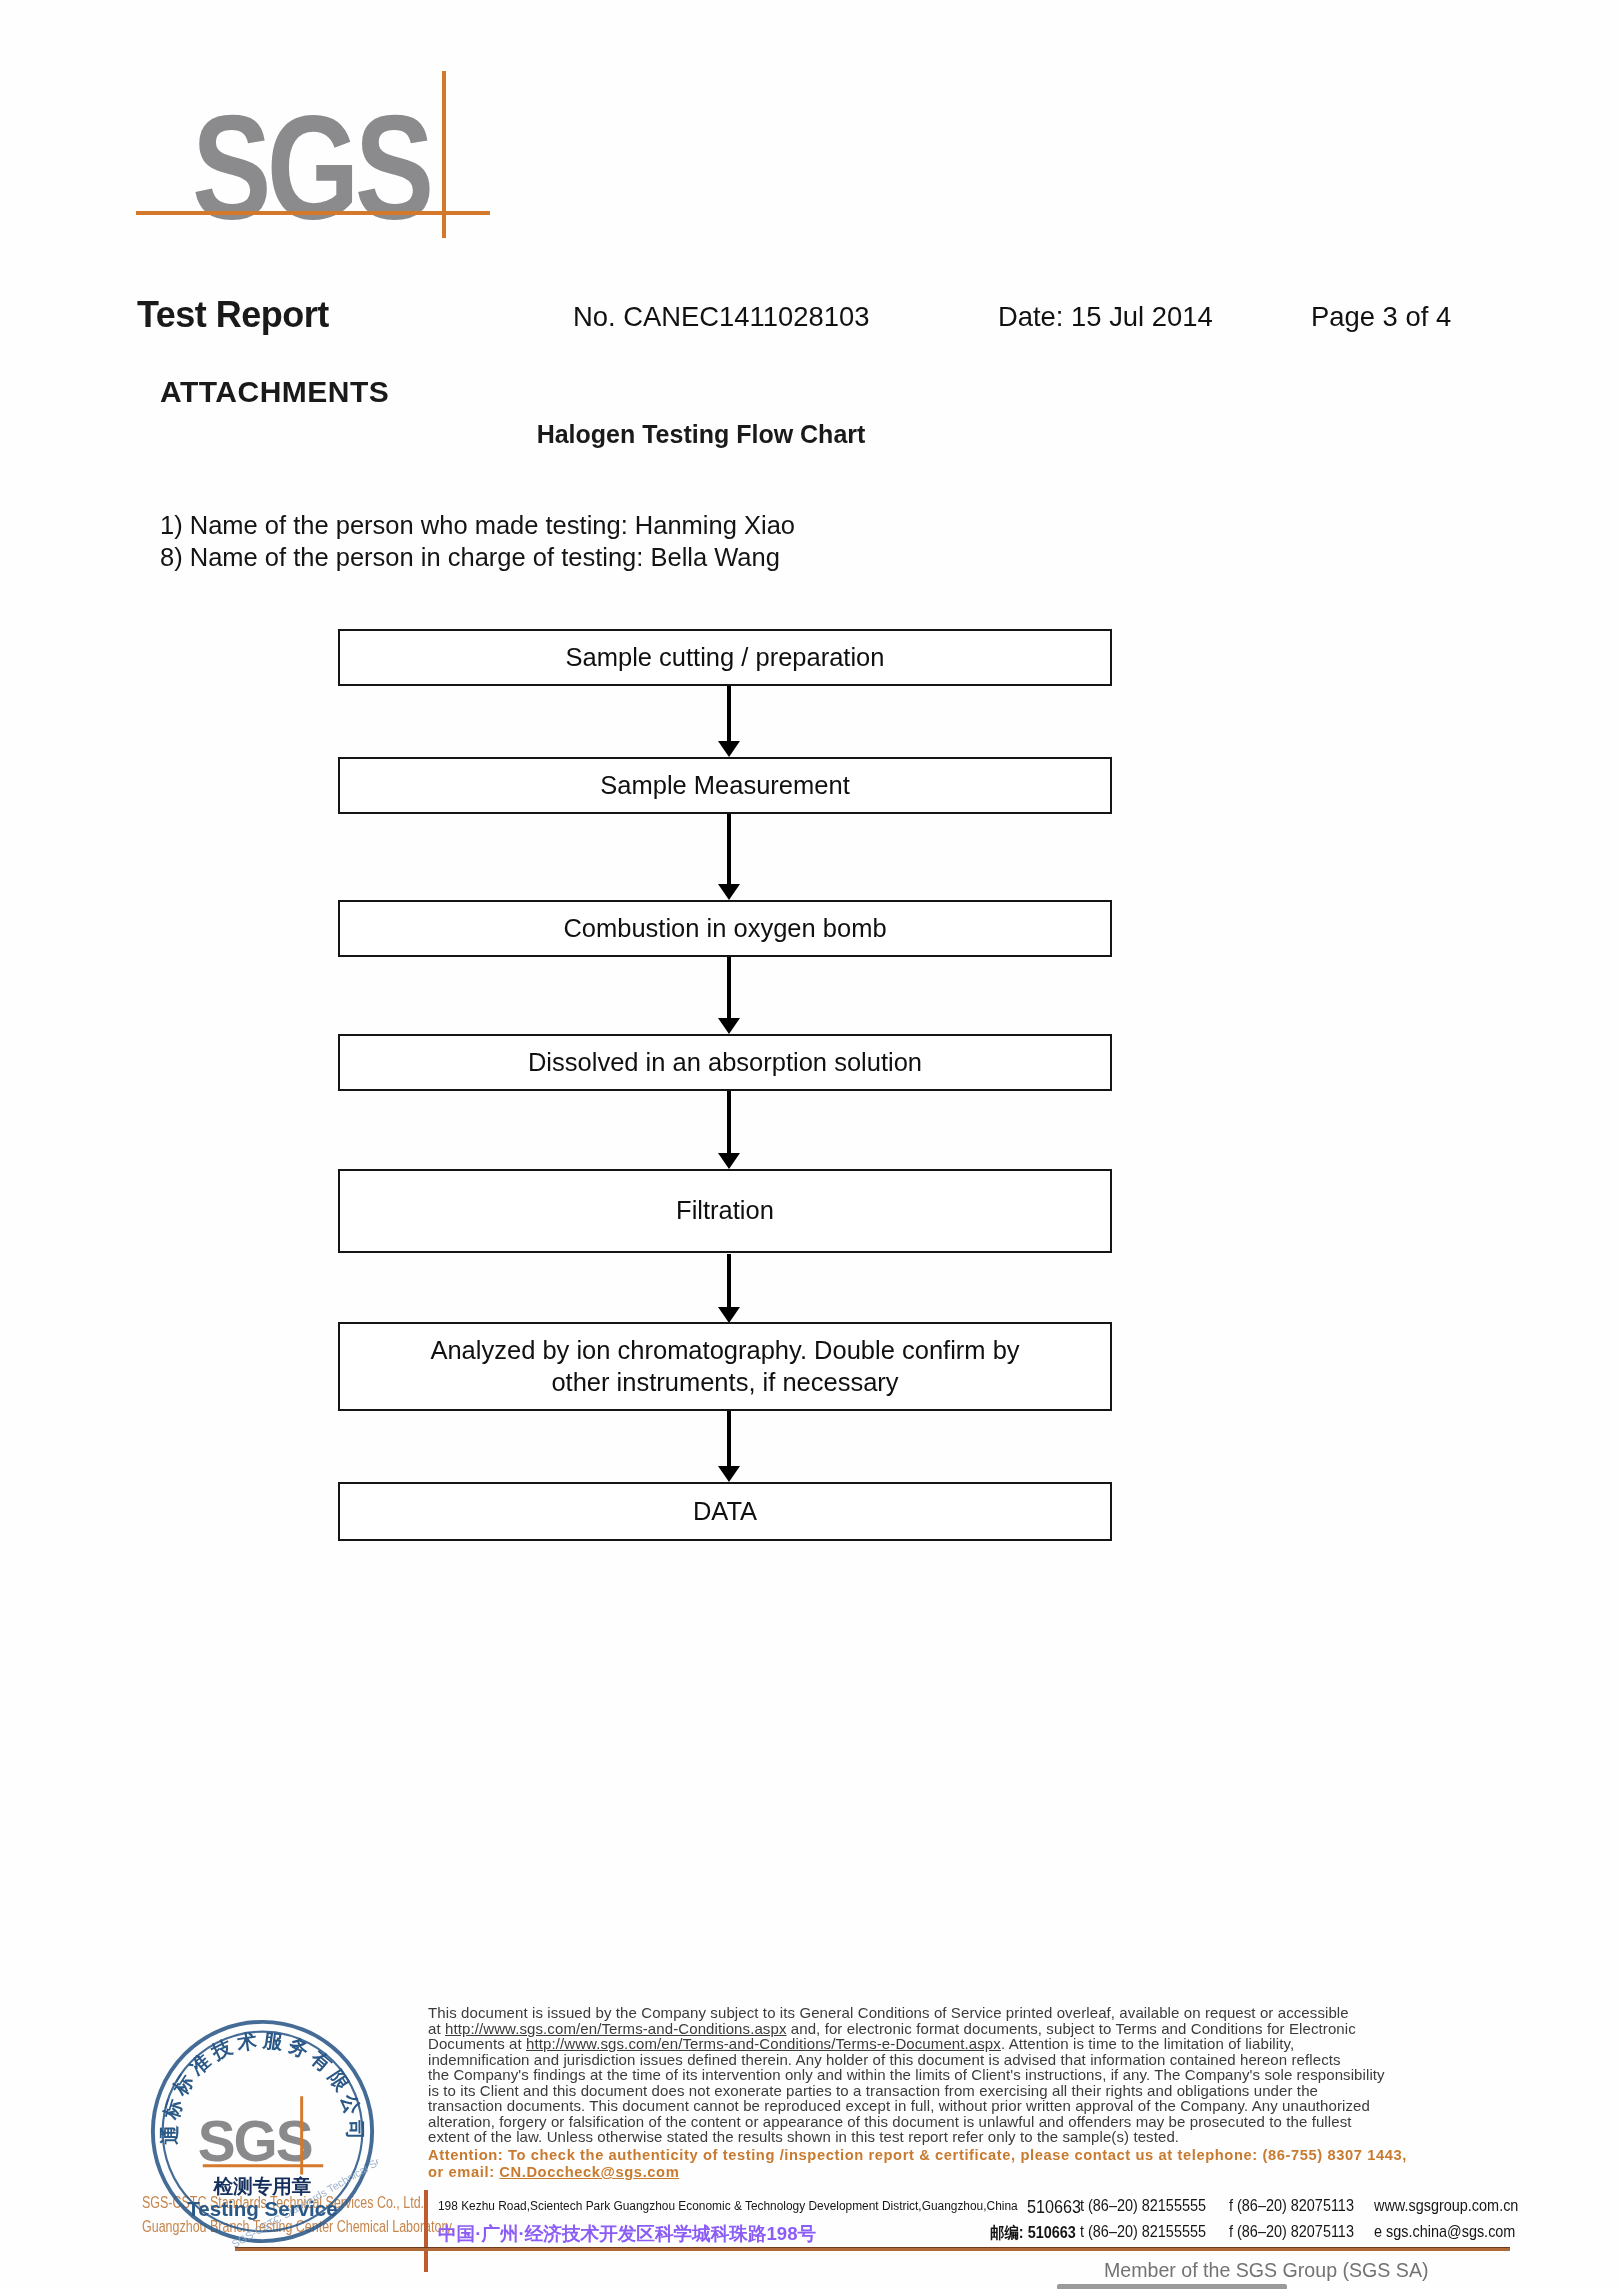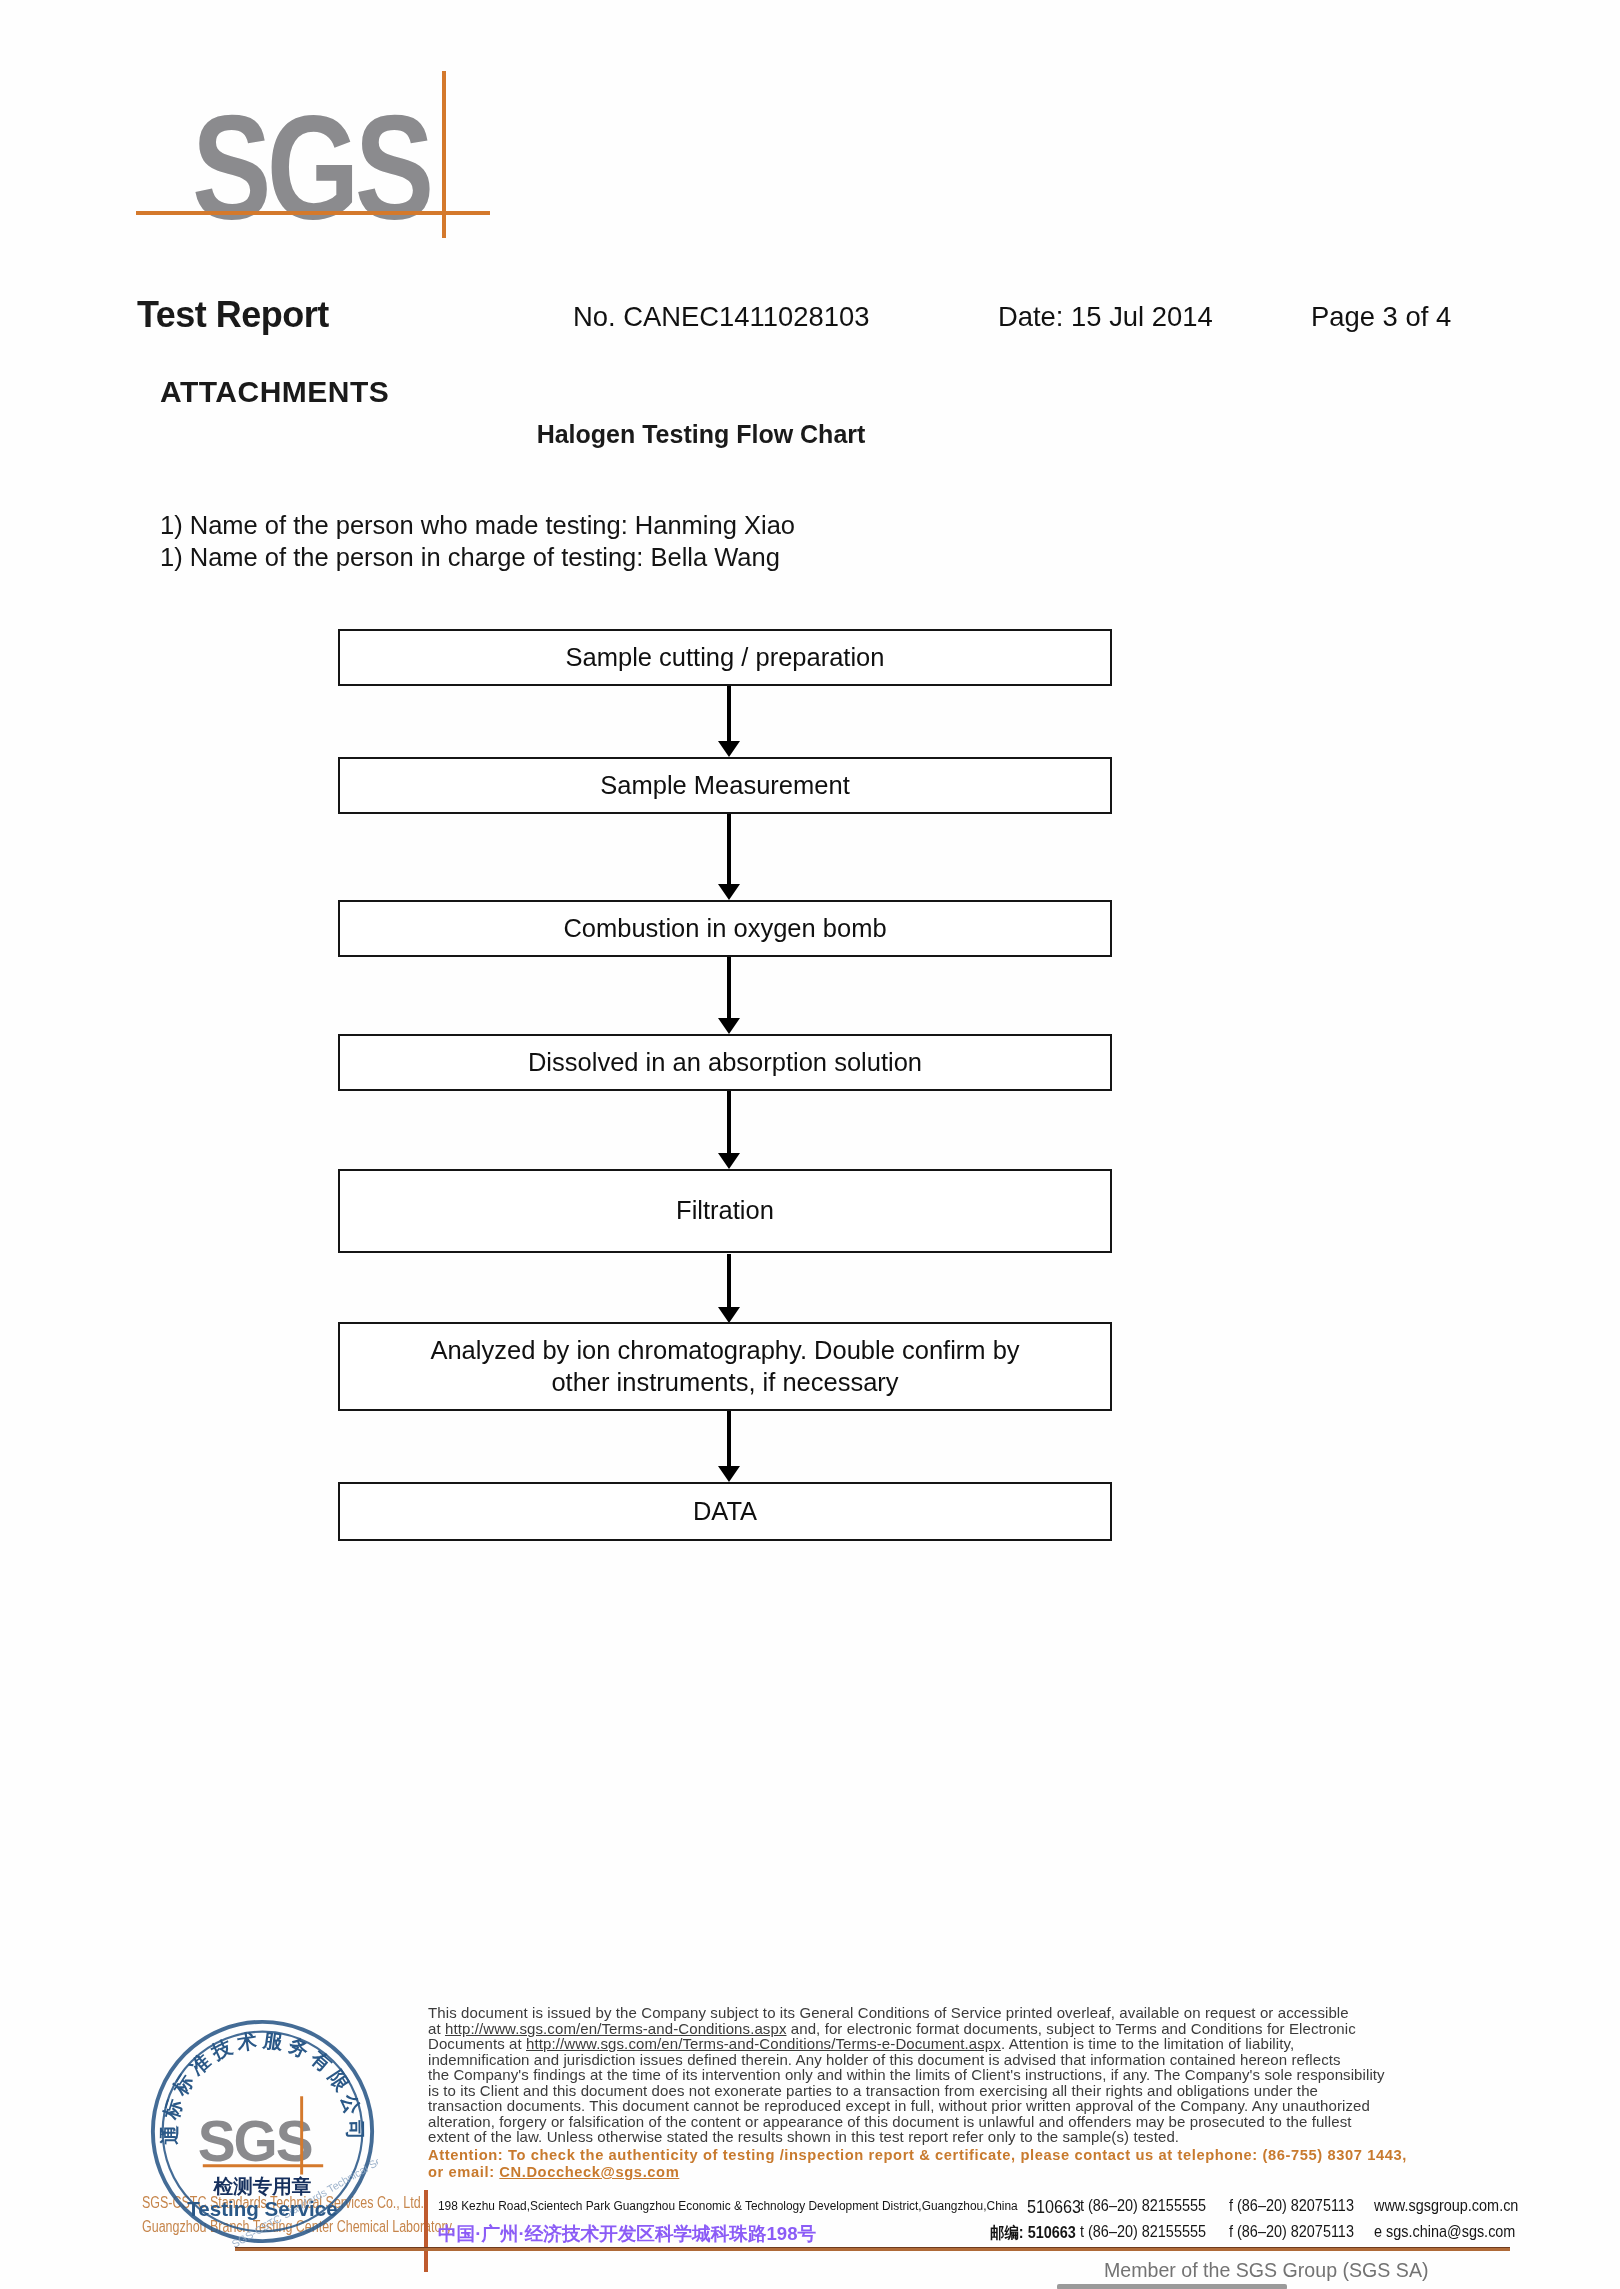--- a/index.html
+++ b/index.html
@@ -62,21 +62,21 @@
 <div class="abs logo-vline" style="left:442px;top:71px;height:167px;"></div>
 
 <div class="abs report-title" style="left:137px;top:294px;">Test Report</div>
 <div class="abs hmeta" style="left:573px;top:301px;">No. CANEC1411028103</div>
 <div class="abs hmeta" style="left:998px;top:301px;">Date: 15 Jul 2014</div>
 <div class="abs hmeta" style="left:1311px;top:301px;">Page 3 of 4</div>
 
 <div class="abs attach-heading" style="left:160px;top:375px;">ATTACHMENTS</div>
 <div class="abs flow-title" style="left:294px;top:420px;width:814px;">Halogen Testing Flow Chart</div>
 <div class="abs note-line" style="left:160px;top:511px;">1) Name of the person who made testing:  Hanming Xiao</div>
-<div class="abs note-line" style="left:160px;top:543px;">1) Name of the person in charge of testing:  Bella Wang</div>
+<div class="abs note-line" style="left:160px;top:543px;">8) Name of the person in charge of testing:  Bella Wang</div>
 
 <div class="fbox" style="top:629px;height:57px;">
   <span>Sample cutting / preparation</span>
 </div>
 <div class="arrow" style="left:716px;top:686px;height:71px;">
   <div class="shaft"></div>
     <div class="head"></div>
 </div>
 
 <div class="fbox" style="top:757px;height:57px;">

